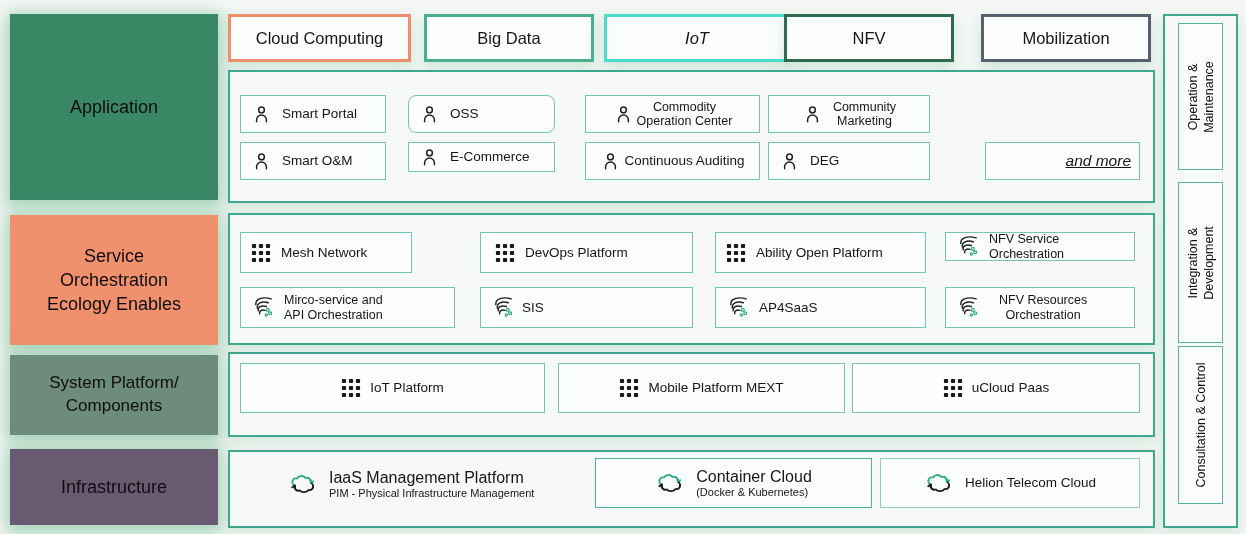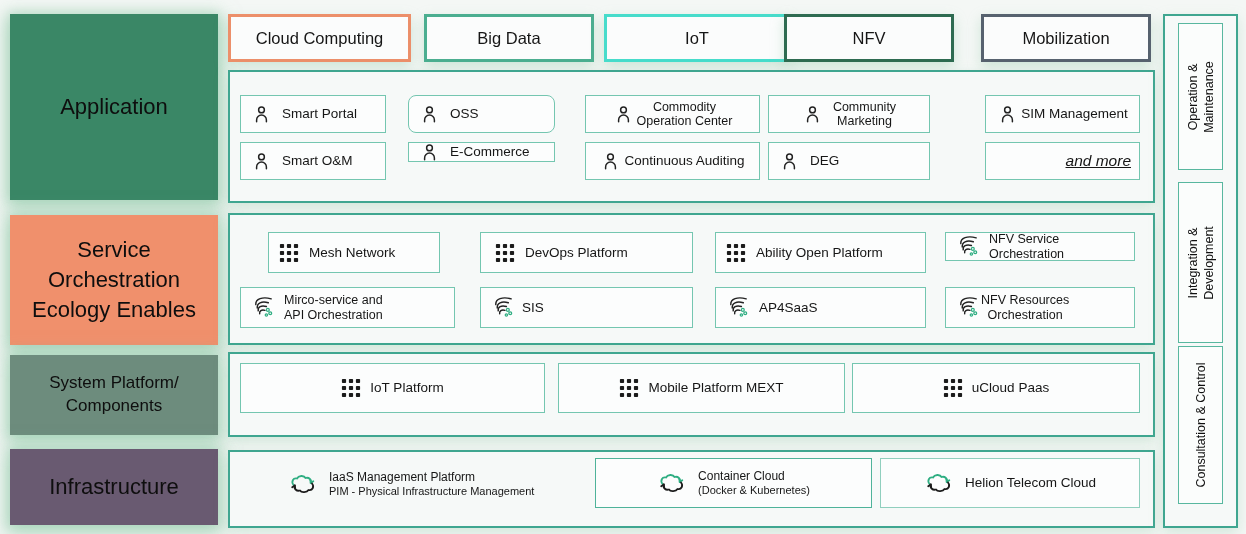--- a/index.html
+++ b/index.html
@@ -1,21 +1,21 @@
 <!DOCTYPE html>
 <html><head>
 <meta charset="utf-8">
 <style>
   html,body{margin:0;padding:0;}
   body{font-family:"Liberation Sans",sans-serif;background:#eef3ef;}
   #stage{position:relative;width:1246px;height:534px;background:#f4f7f5;overflow:hidden;color:#161616;}
 
   
   .leftblk{position:absolute;left:10px;width:208px;display:flex;align-items:center;justify-content:center;
-    text-align:center;font-size:22px;line-height:1.35;white-space:pre-line;color:#0e0e0e;
+    text-align:center;font-size:18px;line-height:1.35;white-space:pre-line;color:#0e0e0e;
     box-shadow:0 6px 18px 4px rgba(140,200,165,.6),0 0 10px 2px rgba(140,200,165,.35);}
 
   
   .cat{position:absolute;top:14px;height:48px;display:flex;align-items:center;justify-content:center;
     background:#fbfcfc;box-sizing:border-box;border:3px solid #0ea5e9;font-size:16.5px;
     box-shadow:0 5px 12px rgba(150,202,173,.4);}
 
   
   .section{position:absolute;left:228px;width:927px;box-sizing:border-box;border:2px solid #3FA690;
     background:#f6f9f8;box-shadow:0 5px 12px rgba(150,202,173,.35);}
@@ -25,21 +25,21 @@
     border:1.5px solid #74C6B0;font-size:13.5px;color:#161616;gap:10px;padding:0 8px 0 10px;}
   .item .txt{white-space:pre-line;line-height:1.15;}
   .i-center{justify-content:center;padding:0 4px;}
   .tight{gap:3px;}
   .two .txt{font-size:12.5px;text-align:left;}
   .two.ctr .txt{text-align:center;}
   .more-box{justify-content:flex-end;}
   .more-box .txt{font-style:italic;text-decoration:underline;font-size:15.5px;}
   .noborder{border:none;background:transparent;justify-content:flex-start;}
   .stack{display:flex;flex-direction:column;line-height:1.2;}
-  .stack .t1{font-size:12px;}
+  .stack .t1{font-size:16px;}
   .stack .t2{font-size:11px;}
 
   
   .vouter{position:absolute;box-sizing:border-box;border:2px solid #3FA690;background:#f6f9f8;
     box-shadow:0 5px 12px rgba(150,202,173,.35);}
   .vbox{position:absolute;box-sizing:border-box;border:1.5px solid #58B79F;background:#fbfdfc;}
   .vbox .vtext{position:absolute;top:50%;left:50%;transform:translate(-50%,-50%) rotate(-90deg);
     white-space:pre-line;text-align:center;font-size:12.5px;line-height:1.3;width:max-content;color:#101010;}
 
   svg{flex:0 0 auto;display:block;}
@@ -56,21 +56,21 @@
   <div class="leftblk" style="top: 355px; height: 80px; font-size: 17px; background: rgb(109, 140, 125);"><span>System Platform/
 Components</span></div>
   <div class="leftblk" style="top: 449px; height: 76px; background: rgb(105, 90, 113);"><span>Infrastructure</span></div>
 
   <div class="cat" style="left: 228px; width: 183px; border-color: rgb(236, 143, 106);">
       <span>Cloud Computing</span>
     </div>
   <div class="cat" style="left: 424px; width: 170px; border-color: rgb(75, 174, 144);">
       <span>Big Data</span>
     </div>
-  <div class="cat" style="left: 604px; width: 186px; border-color: rgb(71, 220, 203);">
+  <div class="cat" style="left: 604px; width: 186px; border-color: rgb(71, 220, 203); font-style: italic;">
       <span>IoT</span>
     </div>
   <div class="cat" style="left: 784px; width: 170px; border-color: rgb(46, 107, 81);">
       <span>NFV</span>
     </div>
   <div class="cat" style="left: 981px; width: 170px; border-color: rgb(87, 98, 111);">
       <span>Mobilization</span>
     </div>
 
   <div class="section" style="top:70px;height:133px;"></div>
@@ -101,36 +101,29 @@
 Operation Center</span>
   </div>
   <div class="item i-center two ctr" style="left:768px;top:95px;width:162px;height:38px;">
     <svg viewBox="0 0 24 24" width="21" height="21" fill="none" stroke="#222" stroke-width="1.7">
         <circle cx="12" cy="6.8" r="3.3"></circle>
         <path d="M6.4 20.3v-2a5.6 5.6 0 0 1 11.2 0v2" stroke-linecap="round"></path>
       </svg>
     <span class="txt">Community
 Marketing</span>
   </div>
-  <div class="item i-center tight" style="left:985px;top:95px;width:155px;height:38px;">
-    <svg viewBox="0 0 24 24" width="21" height="21" fill="none" stroke="#222" stroke-width="1.7">
-        <circle cx="12" cy="6.8" r="3.3"></circle>
-        <path d="M6.4 20.3v-2a5.6 5.6 0 0 1 11.2 0v2" stroke-linecap="round"></path>
-      </svg>
-    <span class="txt">SIM Management</span>
-  </div>
 
   <div class="item" style="left:240px;top:142px;width:146px;height:38px;">
     <svg viewBox="0 0 24 24" width="21" height="21" fill="none" stroke="#222" stroke-width="1.7">
         <circle cx="12" cy="6.8" r="3.3"></circle>
         <path d="M6.4 20.3v-2a5.6 5.6 0 0 1 11.2 0v2" stroke-linecap="round"></path>
       </svg>
     <span class="txt">Smart O&amp;M</span>
   </div>
-  <div class="item" style="left:408px;top:142px;width:147px;height:20px;">
+  <div class="item" style="left:408px;top:142px;width:147px;height:30px;">
     <svg viewBox="0 0 24 24" width="21" height="21" fill="none" stroke="#222" stroke-width="1.7">
         <circle cx="12" cy="6.8" r="3.3"></circle>
         <path d="M6.4 20.3v-2a5.6 5.6 0 0 1 11.2 0v2" stroke-linecap="round"></path>
       </svg>
     <span class="txt">E-Commerce</span>
   </div>
   <div class="item i-center tight" style="left:585px;top:142px;width:175px;height:38px;">
     <svg viewBox="0 0 24 24" width="21" height="21" fill="none" stroke="#222" stroke-width="1.7">
         <circle cx="12" cy="6.8" r="3.3"></circle>
         <path d="M6.4 20.3v-2a5.6 5.6 0 0 1 11.2 0v2" stroke-linecap="round"></path>
@@ -141,21 +134,21 @@
     <svg viewBox="0 0 24 24" width="21" height="21" fill="none" stroke="#222" stroke-width="1.7">
         <circle cx="12" cy="6.8" r="3.3"></circle>
         <path d="M6.4 20.3v-2a5.6 5.6 0 0 1 11.2 0v2" stroke-linecap="round"></path>
       </svg>
     <span class="txt">DEG</span>
   </div>
   <div class="item more-box" style="left:985px;top:142px;width:155px;height:38px;">
     <span class="txt">and more</span>
   </div>
 
-  <div class="item" style="left:240px;top:232px;width:172px;height:41px;margin-left:28px;">
+  <div class="item" style="left:240px;top:232px;width:172px;height:41px;">
     <svg viewBox="0 0 22 22" width="20" height="20" fill="#1b1b1b">
         <rect x="1" y="1" width="4.6" height="4.6" rx=".9"></rect>
         <rect x="8.7" y="1" width="4.6" height="4.6" rx=".9"></rect>
         <rect x="16.4" y="1" width="4.6" height="4.6" rx=".9"></rect>
         <rect x="1" y="8.7" width="4.6" height="4.6" rx=".9"></rect>
         <rect x="8.7" y="8.7" width="4.6" height="4.6" rx=".9"></rect>
         <rect x="16.4" y="8.7" width="4.6" height="4.6" rx=".9"></rect>
         <rect x="1" y="16.4" width="4.6" height="4.6" rx=".9"></rect>
         <rect x="8.7" y="16.4" width="4.6" height="4.6" rx=".9"></rect>
         <rect x="16.4" y="16.4" width="4.6" height="4.6" rx=".9"></rect>
@@ -234,21 +227,21 @@
         <path d="M21 4 C12 1.5 4.5 4 5 10"></path>
         <path d="M18 8 C11 6 6 8.5 6.5 13.5"></path>
         <path d="M16 12 C10.5 10.5 7 12.5 7.5 16.5"></path>
         <path d="M14.5 16 C11 15 8.5 16.5 9 19.5"></path>
         <circle cx="17.5" cy="15.5" r="1.5" stroke="#2FAE82" stroke-width="1.3"></circle>
         <circle cx="20" cy="19" r="1.5" stroke="#2FAE82" stroke-width="1.3"></circle>
         <circle cx="16" cy="20.8" r="1.2" stroke="#2FAE82" stroke-width="1.3"></circle>
       </svg>
     <span class="txt">AP4SaaS</span>
   </div>
-  <div class="item two ctr" style="left:945px;top:287px;width:190px;height:41px;gap:0;">
+  <div class="item two ctr" style="left:945px;top:287px;width:190px;height:41px;gap:18px;">
     <svg viewBox="0 0 26 26" width="25" height="25" fill="none" stroke="#222" stroke-width="1.5" stroke-linecap="round">
         <path d="M21 4 C12 1.5 4.5 4 5 10"></path>
         <path d="M18 8 C11 6 6 8.5 6.5 13.5"></path>
         <path d="M16 12 C10.5 10.5 7 12.5 7.5 16.5"></path>
         <path d="M14.5 16 C11 15 8.5 16.5 9 19.5"></path>
         <circle cx="17.5" cy="15.5" r="1.5" stroke="#2FAE82" stroke-width="1.3"></circle>
         <circle cx="20" cy="19" r="1.5" stroke="#2FAE82" stroke-width="1.3"></circle>
         <circle cx="16" cy="20.8" r="1.2" stroke="#2FAE82" stroke-width="1.3"></circle>
       </svg>
     <span class="txt">NFV Resources

